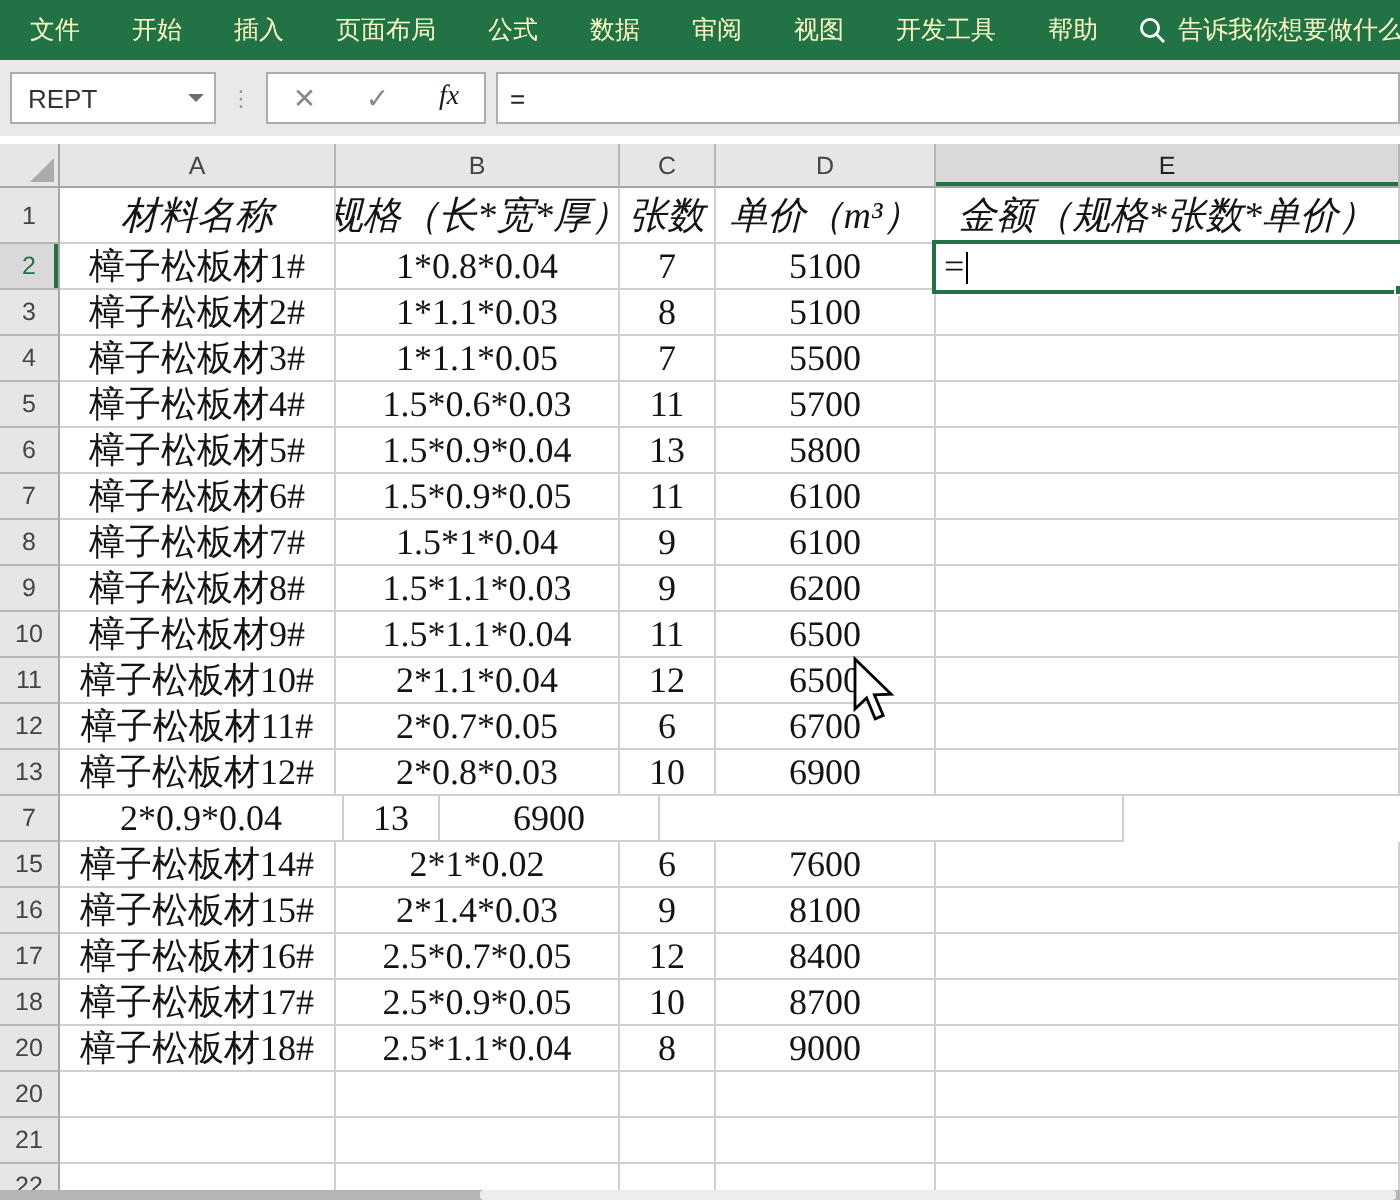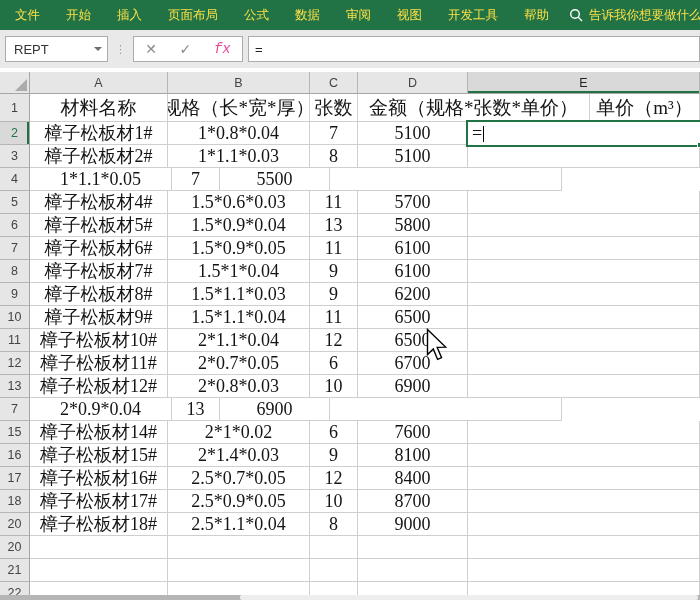--- a/index.html
+++ b/index.html
@@ -4,37 +4,37 @@
 <style>
   :root{
     --green:#217346; --header-bg:#E6E6E6; --sel-header-bg:#D9D9D9;
     --gridline:#CFCFCF; --header-border:#B5B5B5; --fbar-bg:#E9E9E9;
   }
   *{margin:0;padding:0;box-sizing:border-box;}
   html,body{width:700px;height:600px;overflow:hidden;background:#fff;
     font-family:"Liberation Sans","DejaVu Sans",sans-serif;}
   
   .ribbon{position:absolute;top:0;left:0;width:700px;height:30px;background:var(--green);
-    display:flex;align-items:center;color:#fde047;font-size:12.5px;white-space:nowrap;}
+    display:flex;align-items:center;color:#fef9c3;font-size:12.5px;white-space:nowrap;}
   .rtabs{display:flex;gap:26px;padding-left:15px;}
   .rtab{cursor:default;line-height:30px;}
   .rsearch{display:flex;align-items:center;gap:6px;margin-left:20px;flex-shrink:0;text-align:right;}
   
   .fbar{position:absolute;top:30px;left:0;width:700px;height:38px;background:var(--fbar-bg);
     display:flex;align-items:center;}
   .namebox{margin-left:5px;width:103px;height:26px;background:#fff;border:1px solid #ACACAC;
     display:flex;align-items:center;font-size:13px;color:#333;}
   .nb-text{padding-left:8px;flex:1;}
   .nb-arrow{width:18px;display:flex;justify-content:center;}
   .nb-arrow i{width:0;height:0;border-left:4px solid transparent;border-right:4px solid transparent;
     border-top:4px solid #6d6d6d;}
   .fdots{width:25px;text-align:center;color:#9a9a9a;font-size:11px;}
   .fbtns{width:110px;height:26px;background:#fff;border:1px solid #ACACAC;
     display:flex;align-items:center;justify-content:space-around;color:#8a8a8a;font-size:14px;}
-  .fx{font-style:italic;font-family:Liberation Mono, monospace;color:#ec4899;}
+  .fx{font-style:italic;font-family:Liberation Serif, serif;color:#0f172a;}
   .finput{flex:1;height:26px;margin-left:5px;background:#fff;border:1px solid #ACACAC;
     font-size:13px;color:#222;display:flex;align-items:center;padding-left:6px;}
   
   .sheet{position:absolute;top:72px;left:0;width:700px;height:528px;background:#fff;}
   .hdr-row{display:flex;height:22px;}
   .corner{width:30px;height:22px;background:var(--header-bg);position:relative;
     border-right:1px solid #A6A6A6;border-bottom:1px solid #A6A6A6;}
   .tri{position:absolute;right:2px;bottom:2px;width:0;height:0;display:block;
     border-style:solid;border-width:0 0 12px 12px;border-color:transparent transparent #ABABAB transparent;}
   .chs{display:flex;flex:1;}
@@ -44,21 +44,21 @@
   .ch.selcol{background:var(--sel-header-bg);box-shadow:inset 0 -2px 0 var(--green);color:#222;}
   .srow{display:flex;height:23px;}
   .srow.tall{height:28px;}
   .rh{width:30px;background:var(--header-bg);border-right:1px solid #A6A6A6;
     border-bottom:1px solid var(--header-border);color:#444;font-size:12.5px;
     display:flex;align-items:center;justify-content:center;}
   .rh.selrow{background:var(--sel-header-bg);box-shadow:inset -2px 0 0 var(--green);color:var(--green);}
   .cell{background:#fff;border-right:1px solid var(--gridline);border-bottom:1px solid var(--gridline);
     display:flex;align-items:center;justify-content:center;font-size:18px;color:#141414;
     font-family:"Liberation Serif","DejaVu Serif",serif;overflow:hidden;white-space:nowrap;}
-  .tall .cell{font-size:19px;}
+  .tall .cell{font-size:19px;font-style:italic;}
   .c0{width:138px}.c1{width:142px}.c2{width:48px}.c3{width:110px}.c4{width:232px}
   
   .editcell{position:absolute;left:466px;top:48px;width:236px;height:27px;background:#fff;
     border:2px solid var(--green);display:flex;align-items:center;padding-left:4px;
     font-size:18px;font-family:"Liberation Serif","DejaVu Serif",serif;color:#141414;}
   .caret{width:1px;height:16px;background:#000;margin-left:1px;}
   .fill-handle{position:absolute;right:-3px;bottom:-3px;width:6px;height:6px;
     background:var(--green);border:1px solid #fff;}
   
   .cursor{position:absolute;left:426px;top:328px;width:22px;height:35px;z-index:50;}
@@ -120,41 +120,42 @@
         <div class="ch c3">D</div>
         <div class="ch c4 selcol">E</div>
       </div>
   </div>
   <div>
       <div class="srow tall">
         <div class="rh">1</div>
         <div class="cell c0">材料名称</div>
         <div class="cell c1">规格（长*宽*厚）</div>
         <div class="cell c2">张数</div>
+        <div class="cell c3">单价（m³）</div>
         <div class="cell c4">金额（规格*张数*单价）</div>
-        <div class="cell c3">单价（m³）</div>
       </div>
       <div class="srow">
         <div class="rh selrow">2</div>
         <div class="cell c0">樟子松板材1#</div>
         <div class="cell c1">1*0.8*0.04</div>
         <div class="cell c2">7</div>
         <div class="cell c3">5100</div>
         <div class="cell c4"></div>
       </div>
       <div class="srow">
         <div class="rh">3</div>
         <div class="cell c0">樟子松板材2#</div>
         <div class="cell c1">1*1.1*0.03</div>
         <div class="cell c2">8</div>
         <div class="cell c3">5100</div>
         <div class="cell c4"></div>
       </div>
       <div class="srow">
         <div class="rh">4</div>
+        <div class="cell c0">樟子松板材3#</div>
         <div class="cell c1">1*1.1*0.05</div>
         <div class="cell c2">7</div>
         <div class="cell c3">5500</div>
         <div class="cell c4"></div>
       </div>
       <div class="srow">
         <div class="rh">5</div>
         <div class="cell c0">樟子松板材4#</div>
         <div class="cell c1">1.5*0.6*0.03</div>
         <div class="cell c2">11</div>

